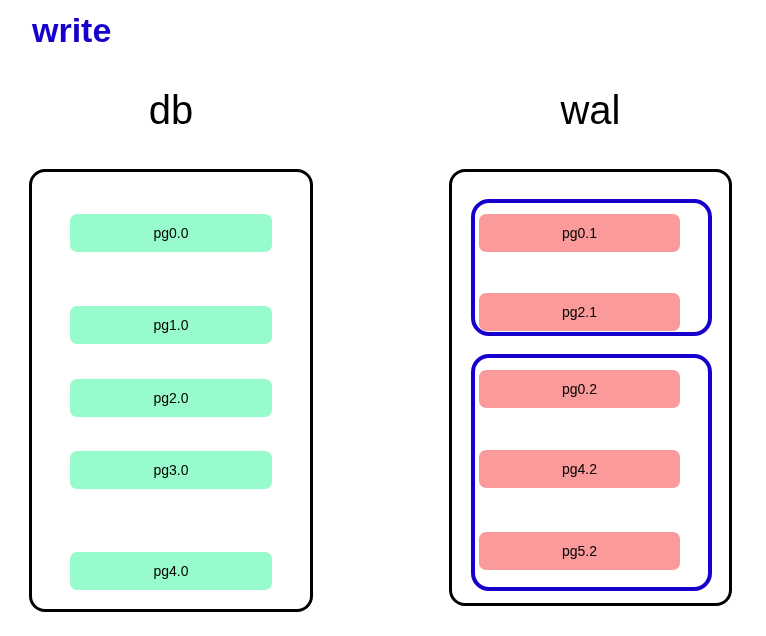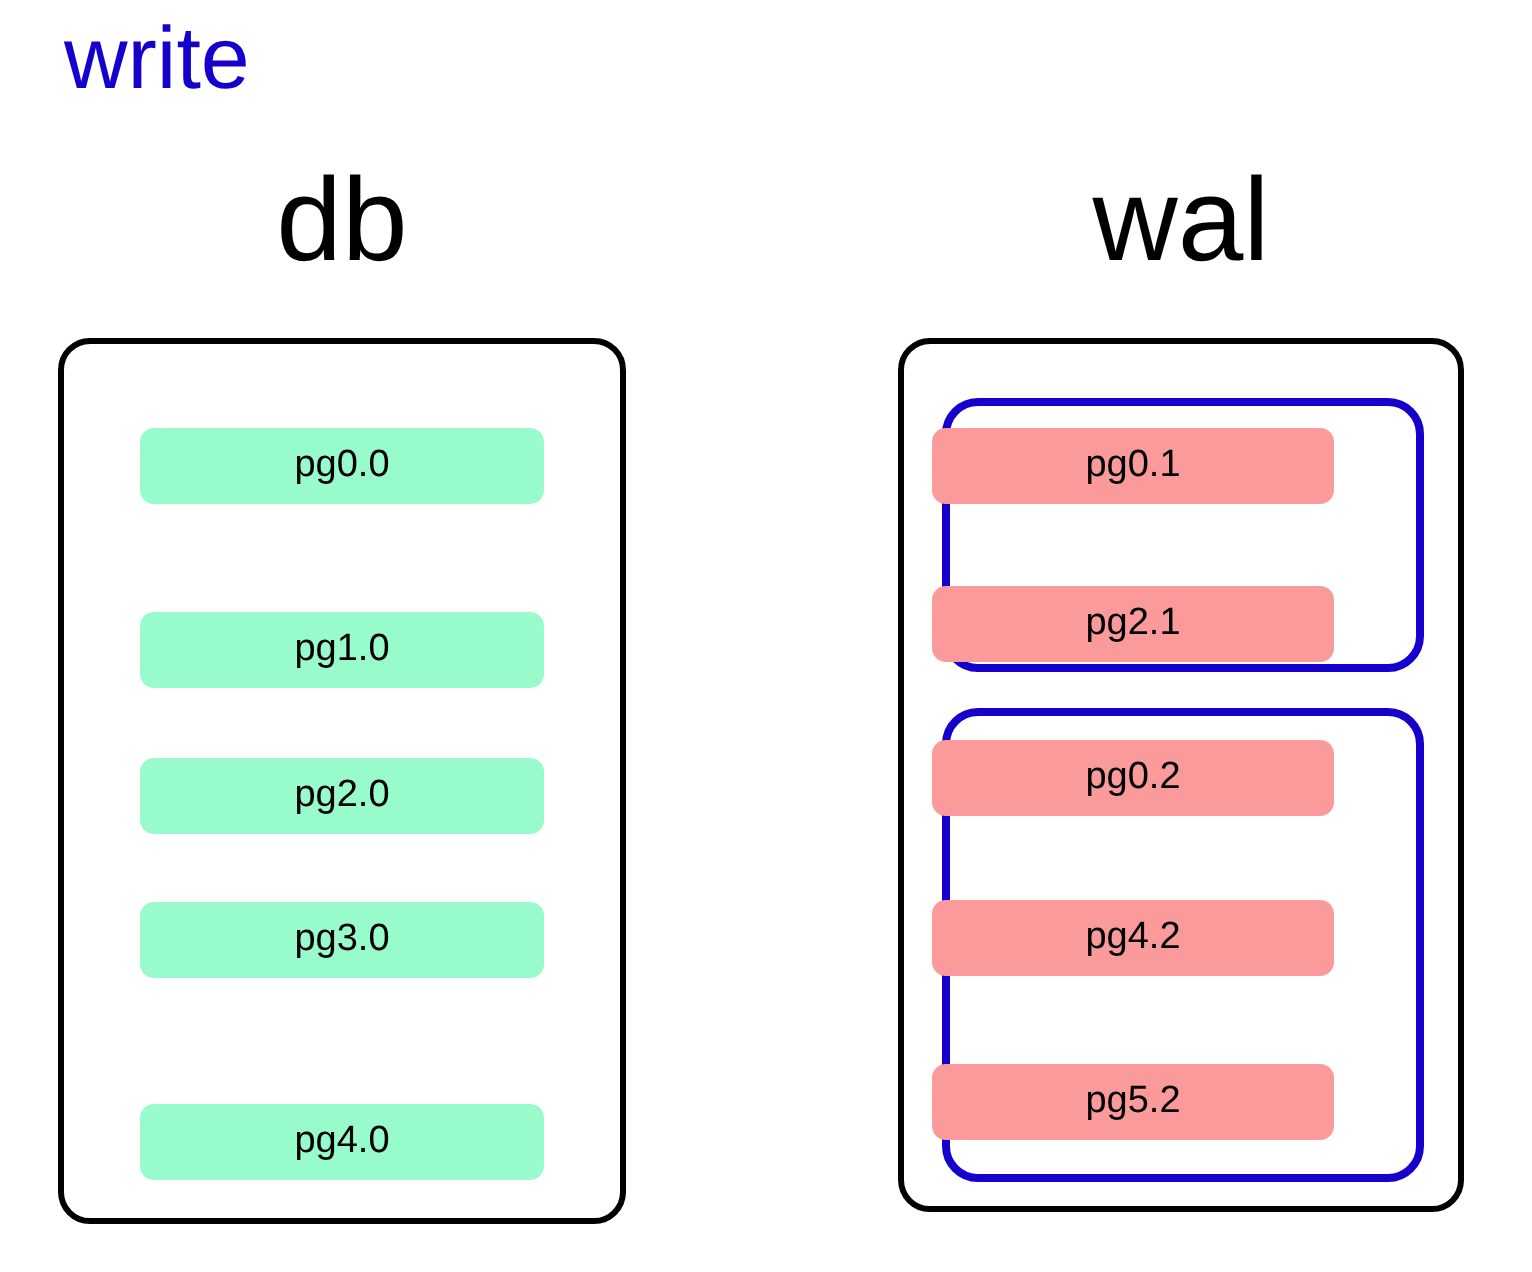--- a/index.html
+++ b/index.html
@@ -14,32 +14,33 @@
     overflow: hidden;
     font-family: "Liberation Sans", sans-serif;
     -webkit-font-smoothing: antialiased;
   }
 
   
   #op-label {
     position: absolute;
     left: 32px;
     top: 10px;
-    font-size: 44px;
+    font-size: 34px;
     line-height: 40px;
     color: #1500cc;
     font-family: "Liberation Sans", sans-serif;
     white-space: nowrap;
+    font-weight: bold;
   }
 
   
   .col-title {
     position: absolute;
     top: 84px;
-    font-size: 59px;
+    font-size: 40px;
     line-height: 52px;
     color: #000000;
     text-align: center;
     white-space: nowrap;
   }
   #title-db  { left: 29px;  width: 284px; }
   #title-wal { left: 449px; width: 283px; text-align: center; }
 
   
   .store-box {
@@ -62,29 +63,29 @@
   }
   #txn-group-1 { left: 471px; top: 199px; width: 241px; height: 137px; }
   #txn-group-2 { left: 471px; top: 354px; width: 241px; height: 237px; }
 
   
   .pill {
     position: absolute;
     box-sizing: border-box;
     height: 38px;
     border-radius: 7px;
-    font-size: 19px;
+    font-size: 14px;
     line-height: 38px;
     text-align: center;
     color: #000000;
     white-space: nowrap;
     overflow: hidden;
   }
   .pill.db  { left: 70px;  width: 202px; background: #98fbcb; }
-  .pill.wal { left: 466px; width: 201px; background: #fa9a9a; }
+  .pill.wal { left: 479px; width: 201px; background: #fa9a9a; }
 </style>
 </head>
 <body>
 
 <div id="op-label">write</div>
 
 <div id="title-db" class="col-title">db</div>
 <div id="title-wal" class="col-title">wal</div>
 
 <div id="store-db" class="store-box"></div>

